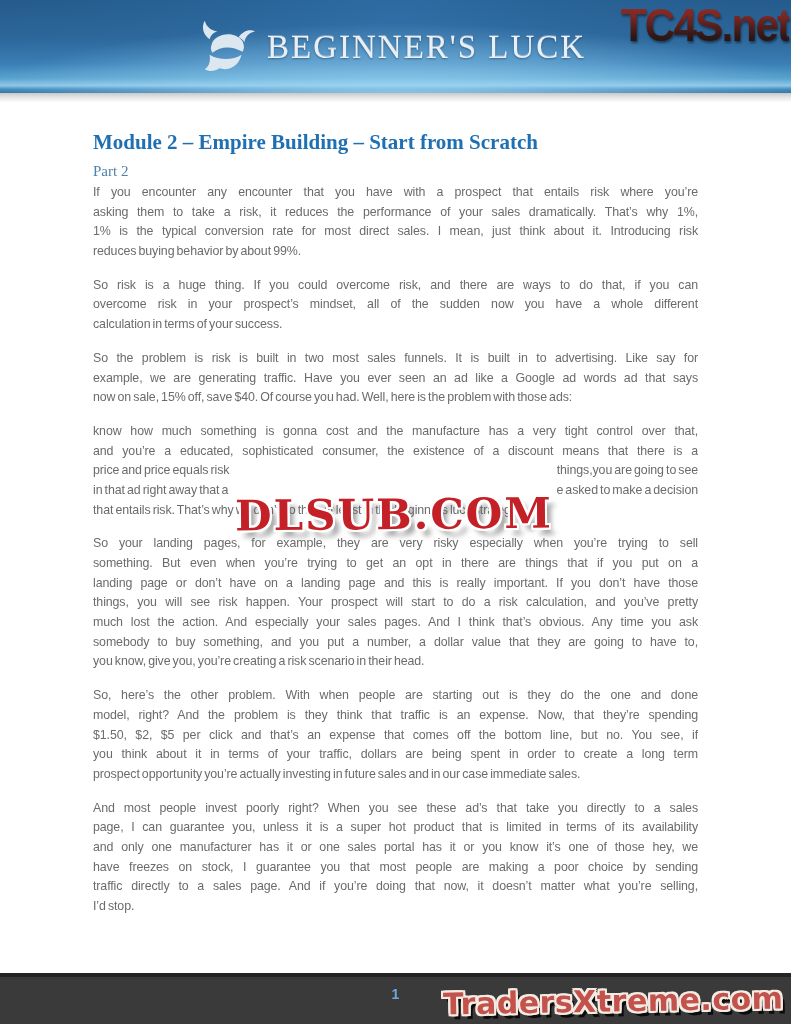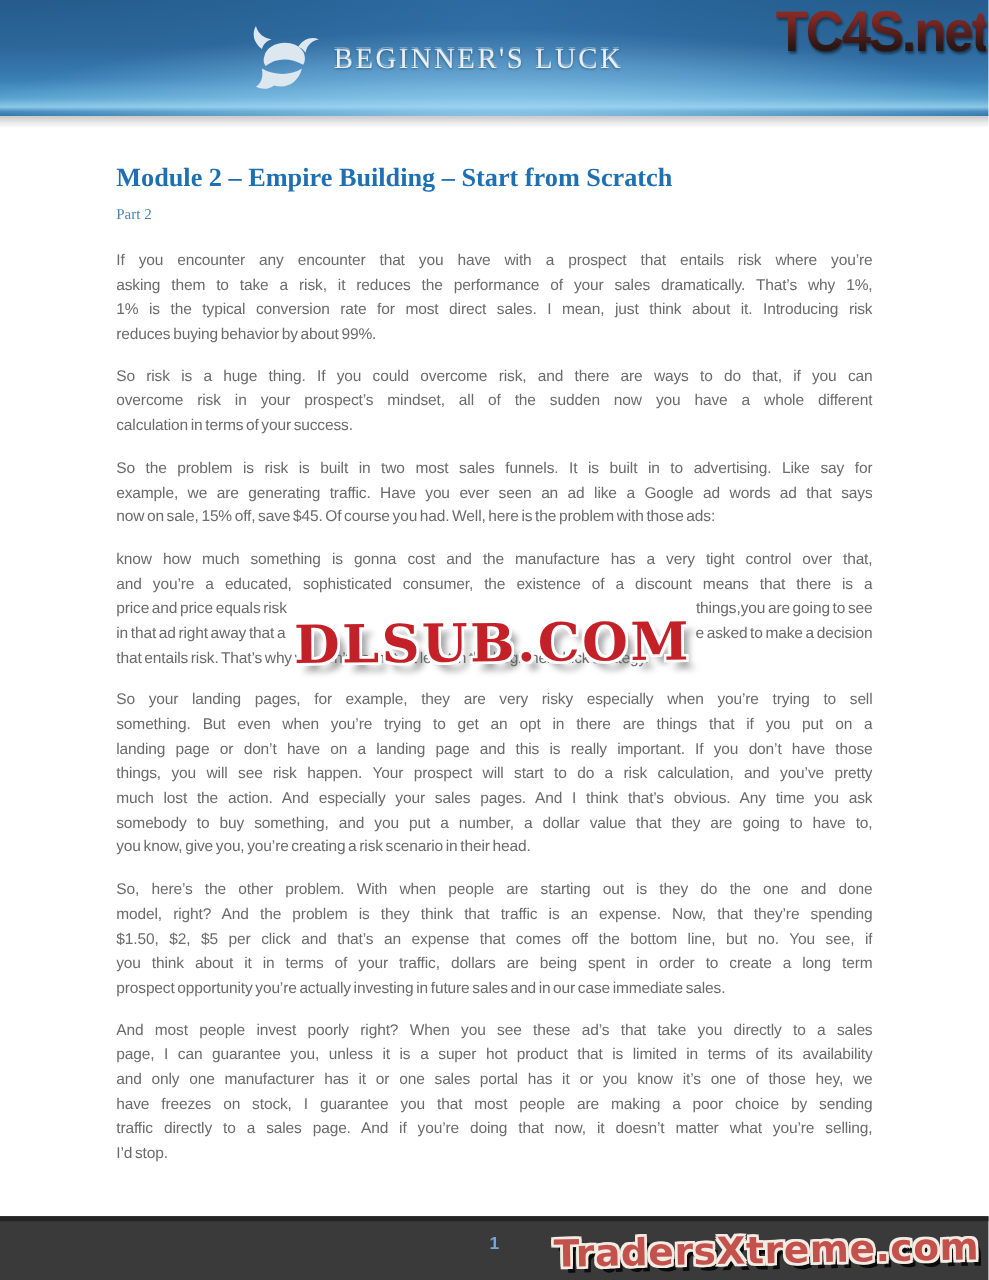--- a/index.html
+++ b/index.html
@@ -14,21 +14,21 @@
     position:absolute; top:0; left:0; width:791px; height:93px;
     background:
       radial-gradient(120% 220% at 0% -20%, rgba(10,40,70,.30) 0%, rgba(10,40,70,0) 45%),
       radial-gradient(120% 220% at 100% -20%, rgba(10,40,70,.30) 0%, rgba(10,40,70,0) 45%),
       radial-gradient(95% 160% at 50% 118%, rgba(160,215,245,.95) 0%, rgba(160,215,245,0) 58%),
       linear-gradient(180deg,#2d6ca3 0%,#316fa5 40%,#3b81b8 68%,#55a0cd 84%,#8cc6e6 92%,#3f87bc 96%,#2f6f9f 100%);
   }
   .logo-row { position:absolute; left:196px; top:8px; height:78px; display:flex; align-items:center; gap:9px; }
   .logo-ic { width:62px; height:62px; flex:0 0 auto; }
   .brand {
-    font-family:"Liberation Serif", serif; font-size:23px; letter-spacing:2px;
+    font-family:"Liberation Serif", serif; font-size:33px; letter-spacing:2px;
     color:#e9eff5; font-weight:normal; white-space:nowrap;
     text-shadow:0 1px 2px rgba(10,35,60,.45), 0 -1px 0 rgba(255,255,255,.35);
   }
   .tc4s {
     position:absolute; top:0; right:2px;
     font-family:"Liberation Sans", sans-serif; font-weight:bold;
     font-size:46px; letter-spacing:-2px; line-height:50px; white-space:nowrap;
     transform:scaleX(.92); transform-origin:100% 0;
     background:linear-gradient(180deg,#94302a 0%,#7e2722 32%,#321715 72%,#131313 100%);
     -webkit-background-clip:text; background-clip:text; color:transparent;
@@ -39,22 +39,22 @@
     background:linear-gradient(180deg,#c9c9c9 0%,#e9e9e9 55%,#fbfbfb 100%);
   }
 
   
   .content { position:absolute; top:102px; left:93px; width:605px; padding-top:23px; }
   .doc-title {
     font-family:"Liberation Serif", serif; font-size:21px; line-height:34px;
     font-weight:bold; color:var(--title-blue,#1f70b3);
   }
   .doc-subtitle {
-    font-family:"Liberation Serif", serif; font-size:12px; line-height:24px;
-    color:var(--subtitle-blue,#4d82ab); margin-bottom:16px;
+    font-family:"Liberation Serif", serif; font-size:15px; line-height:24px;
+    color:var(--subtitle-blue,#4d82ab); 
   }
   .para { margin-bottom:14px; }
   .line {
     height:19.7px; line-height:19.7px; overflow:hidden;
     font-size:12.4px; letter-spacing:-0.1px; word-spacing:-1.2px;
     color:var(--body-gray,#6b6b6b);
     text-align:justify; text-align-last:justify;
   }
   .line-last { text-align-last:left; }
   .line-split { display:flex; justify-content:space-between;gap:36px; }
@@ -122,21 +122,21 @@
           <div class="line line-last">reduces buying behavior by about 99%.</div>
         </div>
         <div class="para">
           <div class="line">So risk is a huge thing. If you could overcome risk, and there are ways to do that, if you can</div>
           <div class="line">overcome risk in your prospect’s mindset, all of the sudden now you have a whole different</div>
           <div class="line line-last">calculation in terms of your success.</div>
         </div>
         <div class="para">
           <div class="line">So the problem is risk is built in two most sales funnels. It is built in to advertising. Like say for</div>
           <div class="line">example, we are generating traffic. Have you ever seen an ad like a Google ad words ad that says</div>
-          <div class="line line-last">now on sale, 15% off, save $45. Of course you had. Well, here is the problem with those ads:</div>
+          <div class="line line-last">now on sale, 15% off, save $40. Of course you had. Well, here is the problem with those ads:</div>
         </div>
         <div class="para">
           <div class="line">know how much something is gonna cost and the manufacture has a very tight control over that,</div>
           <div class="line">and you’re a educated, sophisticated consumer, the existence of a discount means that there is a</div>
           <div class="line line-split">
             <span>price and price equals risk</span>
             <span>things,you are going to see</span>
           </div>
           <div class="line line-split">
             <span>in that ad right away that a</span>

